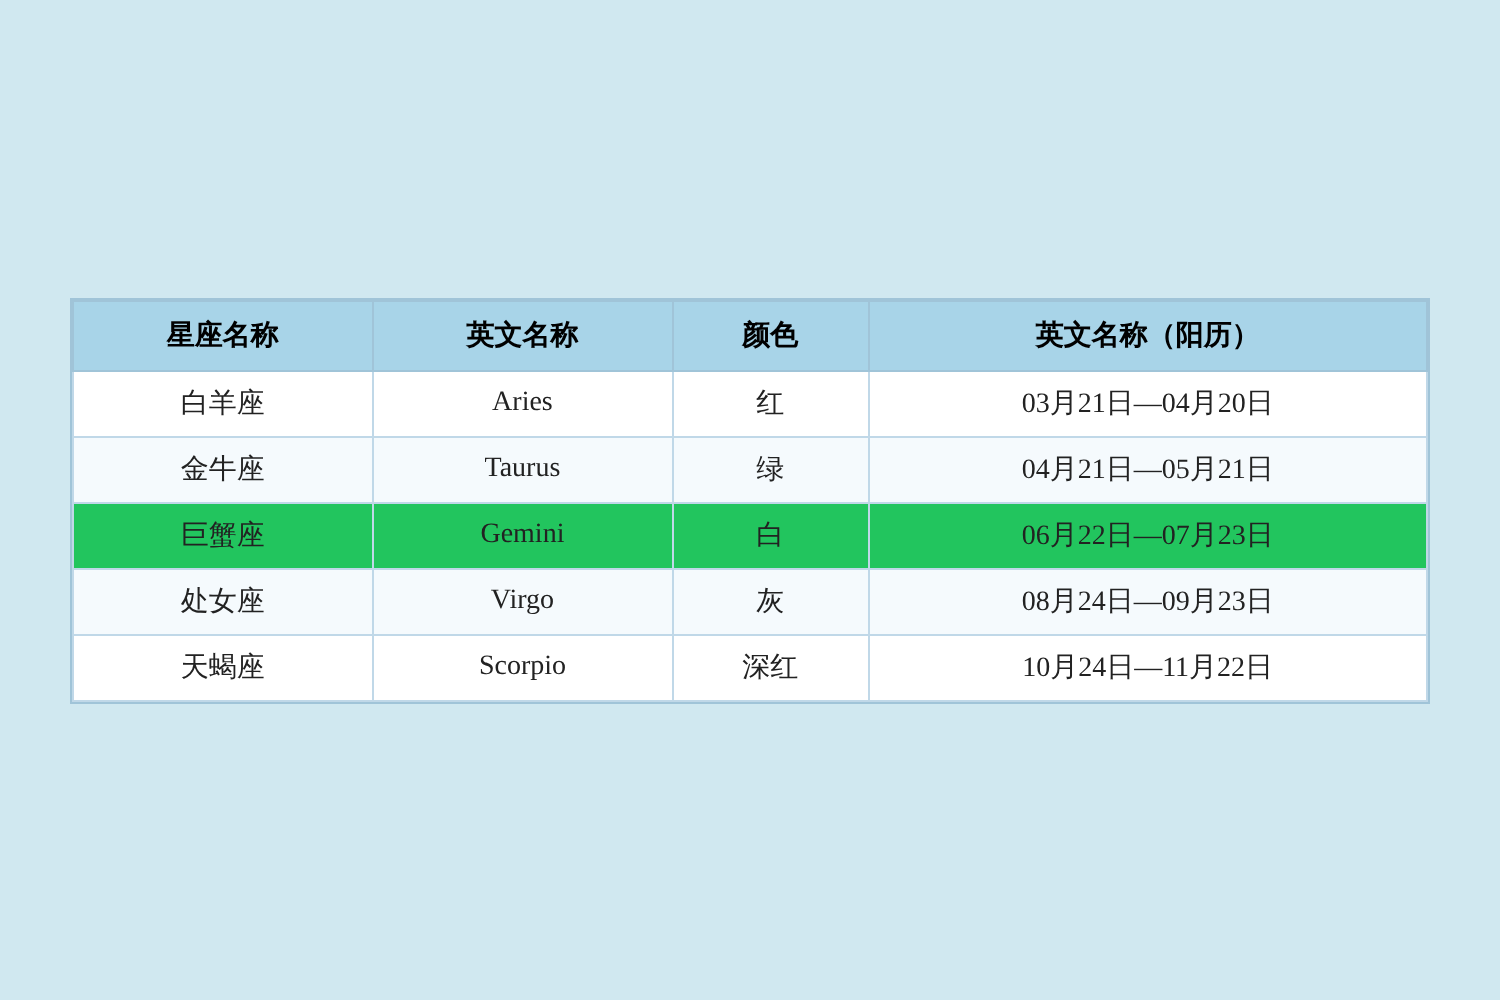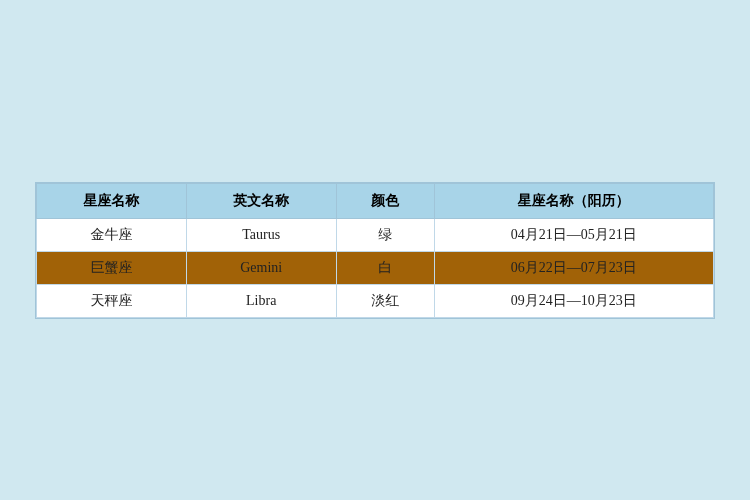--- a/index.html
+++ b/index.html
@@ -38,50 +38,62 @@
     tbody tr:nth-child(even) {
       background-color: #f5fafd;
     }
     tbody td {
       border: 1px solid #c0d8e8;
       padding: 7px 12px;
       text-align: center;
       color: #222;
     }
     .highlighted-row td {
-      background-color: #a16207;
+      background-color: #22c55e;
     }
   </style>
 </head>
 <body>
 
 <div class="table-container">
   <table>
     <thead>
       <tr>
         <th>星座名称</th>
         <th>英文名称</th>
         <th>颜色</th>
-        <th>星座名称（阳历）</th>
+        <th>英文名称（阳历）</th>
       </tr>
     </thead>
     <tbody id="table-body">
+    <tr>
+          <td>白羊座</td>
+          <td>Aries</td>
+          <td>红</td>
+          <td>03月21日—04月20日</td>
+        </tr>
         <tr>
           <td>金牛座</td>
           <td>Taurus</td>
           <td>绿</td>
           <td>04月21日—05月21日</td>
         </tr>
         <tr class="highlighted-row">
           <td>巨蟹座</td>
           <td>Gemini</td>
           <td>白</td>
           <td>06月22日—07月23日</td>
         </tr>
         <tr>
-          <td>天秤座</td>
-          <td>Libra</td>
-          <td>淡红</td>
-          <td>09月24日—10月23日</td>
+          <td>处女座</td>
+          <td>Virgo</td>
+          <td>灰</td>
+          <td>08月24日—09月23日</td>
+        </tr>
+        <tr>
+          <td>天蝎座</td>
+          <td>Scorpio</td>
+          <td>深红</td>
+          <td>10月24日—11月22日</td>
         </tr>
       </tbody>
   </table>
 </div>
 
 </body></html>

